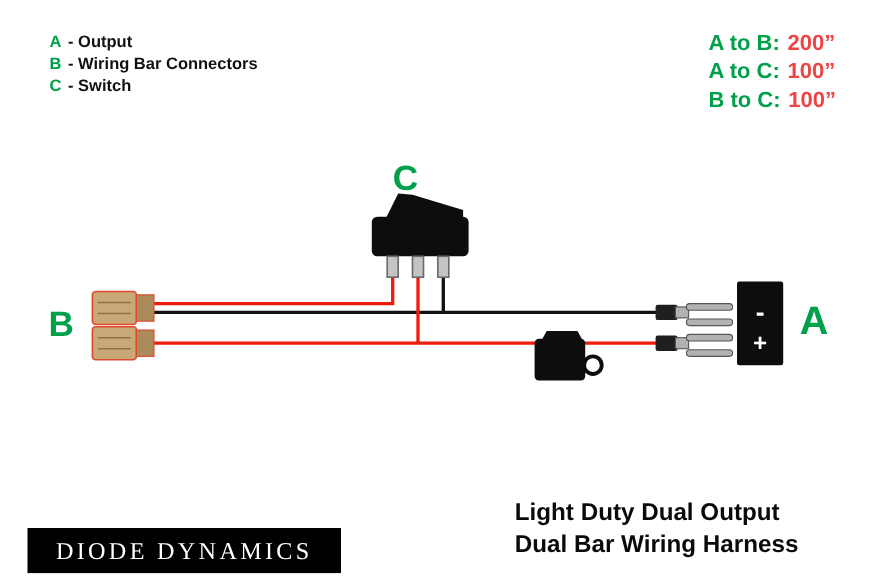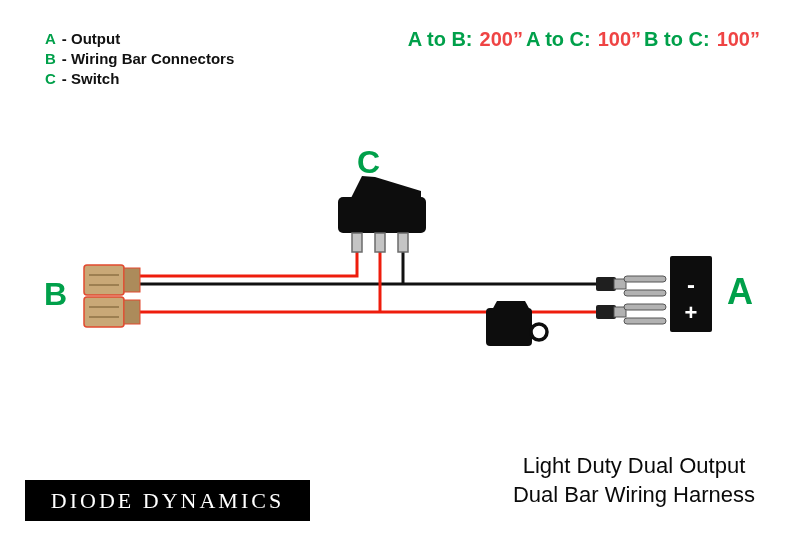--- a/index.html
+++ b/index.html
@@ -5,39 +5,39 @@
   * { margin:0; padding:0; box-sizing:border-box; }
   :root { --green:#00A04A; --wire-red:#EE1C0C; --ink:#0d0d0d; }
   html,body { background:#fff; }
   body { font-family:"Liberation Sans", sans-serif; }
   .page { position:relative; width:800px; height:533px; background:#fff; overflow:hidden; }
 
   .legend { position:absolute; left:45px; top:30px; display:flex; flex-direction:column; gap:3px; }
   .legend-row { display:flex; gap:6px; font-size:15px; font-weight:bold; color:#111; white-space:nowrap; }
   .legend-key { color:var(--green); }
 
-  .measurements { position:absolute; right:40px; top:28px; display:flex; gap:3px; }
+  .measurements { position:absolute; right:40px; top:28px; display:flex; flex-direction:column; gap:3px; }
   .m-row { display:flex; gap:7px; font-size:20px; font-weight:bold; white-space:nowrap; }
   .m-label { color:var(--green); }
   .m-value { color:#ef4444; }
 
   .big-label { position:absolute; font-weight:bold; color:var(--green); line-height:1; }
   .label-c { left:357px; top:146px; font-size:32px; }
   .label-b { left:44px; top:278px; font-size:32px; }
   .label-a { left:727px; top:274px; font-size:36px; }
 
   .diagram { position:absolute; left:0; top:0; }
   .diagram text { font-family:"Liberation Sans", sans-serif; font-weight:bold; }
 
   .logo { position:absolute; left:25px; top:480px; width:285px; height:41px; background:#000;
           color:#fff; display:flex; align-items:center; justify-content:center;
           font-family:"Liberation Serif", serif; font-size:22px; letter-spacing:3px; white-space:nowrap; }
 
-  .title { position:absolute; left:468px; top:452px; width:332px; text-align:center;
-           font-size:22px; font-weight:normal; color:#0a0a0a; line-height:1.3; }
+  .title { position:absolute; left:468px; top:452px; width:332px; text-align:left;
+           font-size:22px; font-weight:bold; color:#0a0a0a; line-height:1.3; }
 </style>
 </head>
 <body>
 
 <div class="page">
 
   <div class="legend">
     <div class="legend-row">
       <span class="legend-key">A</span>
       <span class="legend-label">- Output</span>

